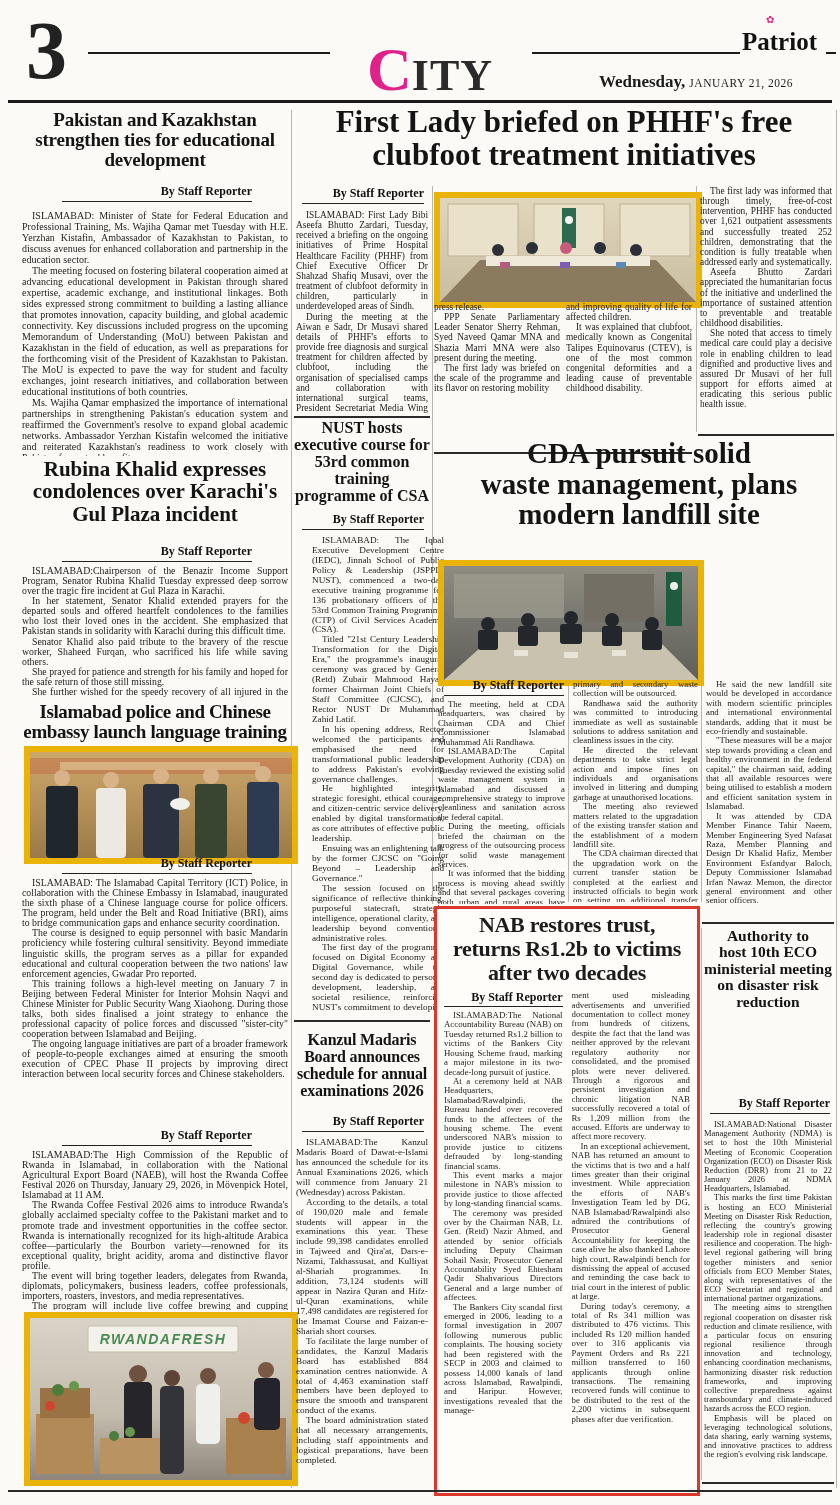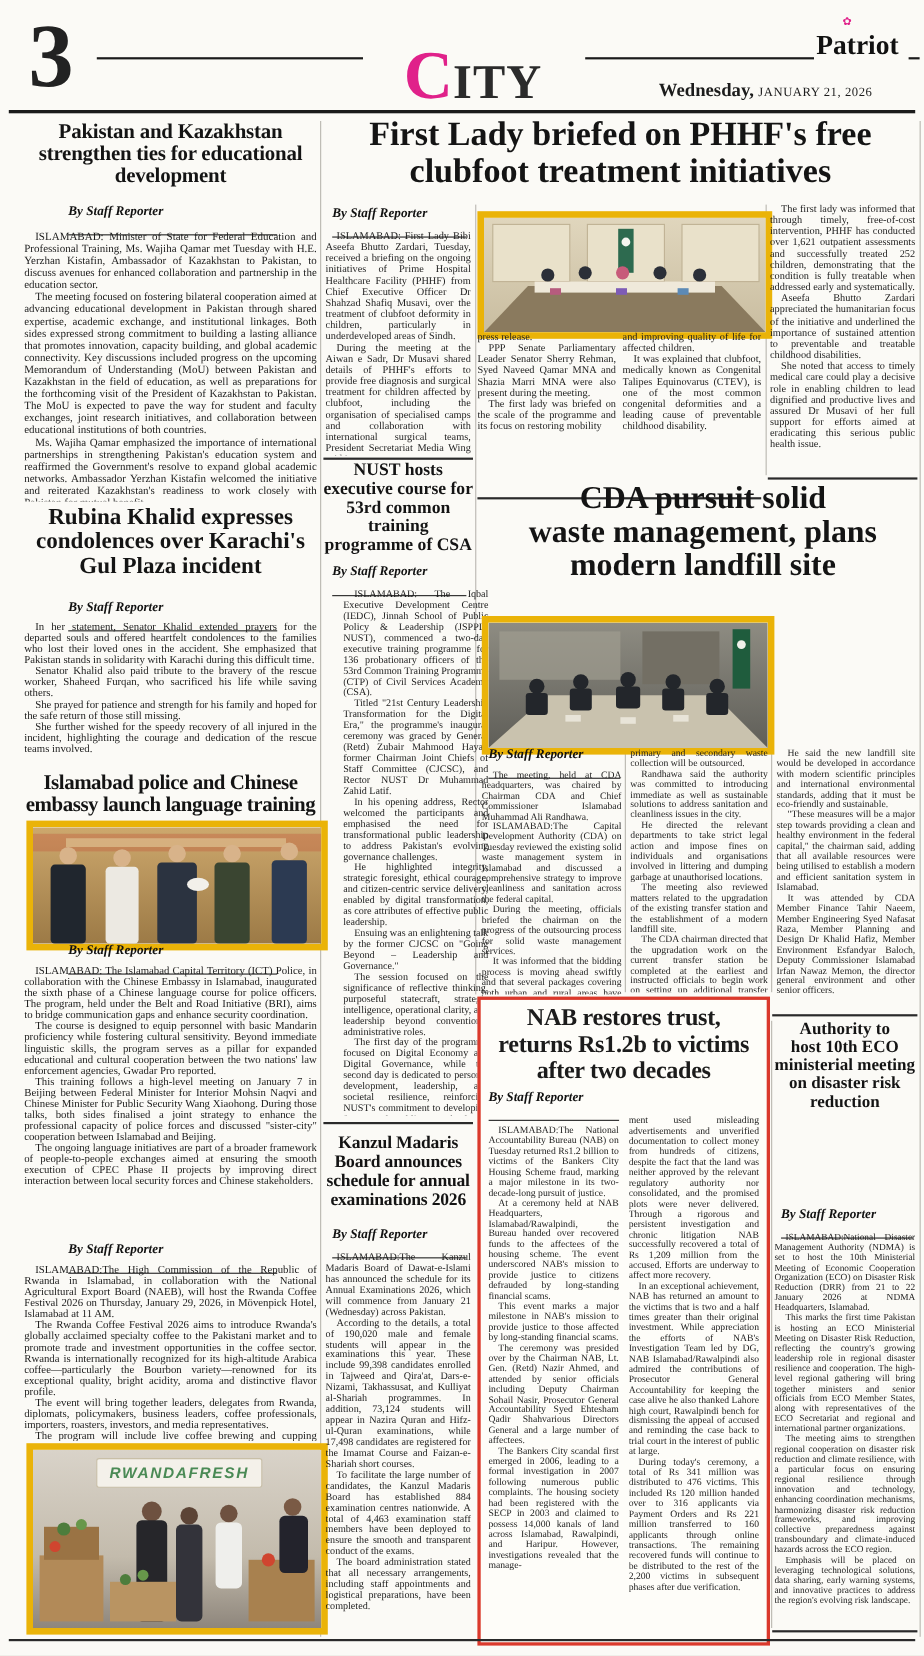--- a/index.html
+++ b/index.html
@@ -15,43 +15,43 @@
   .city-c{font-size:62px;font-weight:bold;color:#e0218a;line-height:.9;}
   .city-rest{font-size:44px;font-weight:bold;color:#2b2b2b;letter-spacing:1px;}
   .mast-name{position:absolute;left:742px;top:28px;font-size:25px;font-weight:bold;color:#111;white-space:nowrap;}
   .mast-orn{position:absolute;left:766px;top:14px;font-size:10px;color:#e0218a;}
   .dateline{position:absolute;left:560px;top:72px;width:272px;text-align:center;white-space:nowrap;}
   .date-day{font-size:17px;font-weight:bold;}
   .date-caps{font-size:11.5px;letter-spacing:.5px;}
 
   
   .article-title{position:absolute;font-weight:bold;text-align:center;line-height:1.06;color:#141414;}
-  .byline{font-weight:bold;font-style:italic;text-align:left;font-size:12px;
-          border-bottom:1.6px solid #222;padding-bottom:14px;margin:0 2px 4px 2px;color:#111;}
+  .byline{font-weight:bold;text-align:right;font-size:12px;
+          border-bottom:1.6px solid #222;padding-bottom:2px;margin:0 2px 4px 2px;color:#111;}
   .byline-abs{position:absolute;}
   .body-text{position:absolute;overflow:hidden;text-align:justify;}
   .body-text p{margin:0;text-indent:10px;text-align:justify;}
   .body-text p.cont{text-indent:0;}
   .fs-left{font-size:10px;line-height:1.1;}
   .fs-left-sm{font-size:9.8px;line-height:1.03;}
   .fs-col{font-size:9.4px;line-height:1.08;}
   .fs-col-sm{font-size:8.8px;line-height:1.07;}
   .title-lines p{margin:0;text-indent:0;text-align:center;}
 
   .photo{position:absolute;overflow:hidden;border:6px solid #eab308;font-style:italic;}
   .photo svg{display:block;}
 
   
   .nab-box{position:absolute;left:434px;top:906px;width:266px;height:590px;
            border:3px solid #da392c;background:#fefdf9;box-sizing:border-box;padding:4px 7px;}
   .nab-title{font-weight:bold;text-align:center;line-height:1.08;font-size:22px;letter-spacing:-.3px;margin-top:2px;}
   .nab-cols{display:flex;gap:9px;margin-top:5px;}
   .nab-col{width:50%;overflow:hidden;height:470px;text-align:justify;}
   .nab-col p{margin:0;text-indent:9px;}
-  .nab-col p.cont{text-indent:0;margin-top:23px;}
+  .nab-col p.cont{text-indent:0;}
 </style>
 </head>
 <body>
 
 <div id="page">
 
   <div class="page-num">3</div>
   <div class="hrule" style="top:52px;left:88px;width:242px;height:2px;"></div>
   <div class="city-block"><span class="city-c">C</span><span class="city-rest">ITY</span></div>
   <div class="hrule" style="top:52px;left:532px;width:208px;height:2px;"></div>
@@ -76,20 +76,21 @@
   <div class="byline-abs byline" style="left:60px;top:184px;width:190px;">By Staff Reporter</div>
   <div class="body-text fs-left" style="left:22px;top:210px;width:266px;height:246px;">
       <p>ISLAMABAD: Minister of State for Federal Education and Professional Training, Ms. Wajiha Qamar met Tuesday with H.E. Yerzhan Kistafin, Ambassador of Kazakhstan to Pakistan, to discuss avenues for enhanced collaboration and partnership in the education sector.</p>
       <p>The meeting focused on fostering bilateral cooperation aimed at advancing educational development in Pakistan through shared expertise, academic exchange, and institutional linkages. Both sides expressed strong commitment to building a lasting alliance that promotes innovation, capacity building, and global academic connectivity. Key discussions included progress on the upcoming Memorandum of Understanding (MoU) between Pakistan and Kazakhstan in the field of education, as well as preparations for the forthcoming visit of the President of Kazakhstan to Pakistan. The MoU is expected to pave the way for student and faculty exchanges, joint research initiatives, and collaboration between educational institutions of both countries.</p>
       <p>Ms. Wajiha Qamar emphasized the importance of international partnerships in strengthening Pakistan's education system and reaffirmed the Government's resolve to expand global academic networks. Ambassador Yerzhan Kistafin welcomed the initiative and reiterated Kazakhstan's readiness to work closely with Pakistan for mutual benefit.</p>
     </div>
 
   <h2 class="article-title" style="left:20px;top:458px;width:270px;font-size:21px;margin:0;">Rubina Khalid expresses condolences over Karachi's Gul Plaza incident</h2>
   <div class="byline-abs byline" style="left:60px;top:544px;width:190px;">By Staff Reporter</div>
   <div class="body-text fs-left-sm" style="left:22px;top:566px;width:266px;height:132px;">
+      <p>ISLAMABAD:Chairperson of the Benazir Income Support Program, Senator Rubina Khalid Tuesday expressed deep sorrow over the tragic fire incident at Gul Plaza in Karachi.</p>
       <p>In her statement, Senator Khalid extended prayers for the departed souls and offered heartfelt condolences to the families who lost their loved ones in the accident. She emphasized that Pakistan stands in solidarity with Karachi during this difficult time.</p>
       <p>Senator Khalid also paid tribute to the bravery of the rescue worker, Shaheed Furqan, who sacrificed his life while saving others.</p>
       <p>She prayed for patience and strength for his family and hoped for the safe return of those still missing.</p>
       <p>She further wished for the speedy recovery of all injured in the incident, highlighting the courage and dedication of the rescue teams involved.</p>
     </div>
 
   <h2 class="article-title" style="left:18px;top:702px;width:274px;font-size:19px;letter-spacing:-.4px;margin:0;">Islamabad police and Chinese embassy launch language training</h2>
   <div class="photo" style="left:24px;top:746px;width:262px;height:106px;">
     <svg width="262" height="106" viewBox="0 0 262 106">
       <defs>
@@ -197,21 +198,21 @@
           <circle cx="196" cy="52" r="6"></circle>
       </g>
       <rect x="60" y="64" width="10" height="6" fill="#b65c7e"></rect>
         <rect x="120" y="64" width="10" height="6" fill="#7e5cb6"></rect>
         <rect x="176" y="64" width="10" height="6" fill="#5c8ab6"></rect>
     </svg>
   </div>
   <div class="body-text fs-col" style="left:434px;top:302px;width:126px;height:146px;">
       <p class="cont">press release.</p>
       <p>PPP Senate Parliamentary Leader Senator Sherry Rehman, Syed Naveed Qamar MNA and Shazia Marri MNA were also present during the meeting.</p>
-      <p>The first lady was briefed on the scale of the programme and its focus on restoring mobility</p>
+      <p>The first lady was briefed on the scale of the programme and its flavor on restoring mobility</p>
     </div>
   <div class="body-text fs-col" style="left:566px;top:302px;width:126px;height:146px;">
       <p class="cont">and improving quality of life for affected children.</p>
       <p>It was explained that clubfoot, medically known as Congenital Talipes Equinovarus (CTEV), is one of the most common congenital deformities and a leading cause of preventable childhood disability.</p>
     </div>
   <div class="body-text fs-col" style="left:700px;top:186px;width:132px;height:244px;">
       <p>The first lady was informed that through timely, free-of-cost intervention, PHHF has conducted over 1,621 outpatient assessments and successfully treated 252 children, demonstrating that the condition is fully treatable when addressed early and systematically.</p>
       <p>Aseefa Bhutto Zardari appreciated the humanitarian focus of the initiative and underlined the importance of sustained attention to preventable and treatable childhood disabilities.</p>
       <p>She noted that access to timely medical care could play a decisive role in enabling children to lead dignified and productive lives and assured Dr Musavi of her full support for efforts aimed at eradicating this serious public health issue.</p>
     </div>

